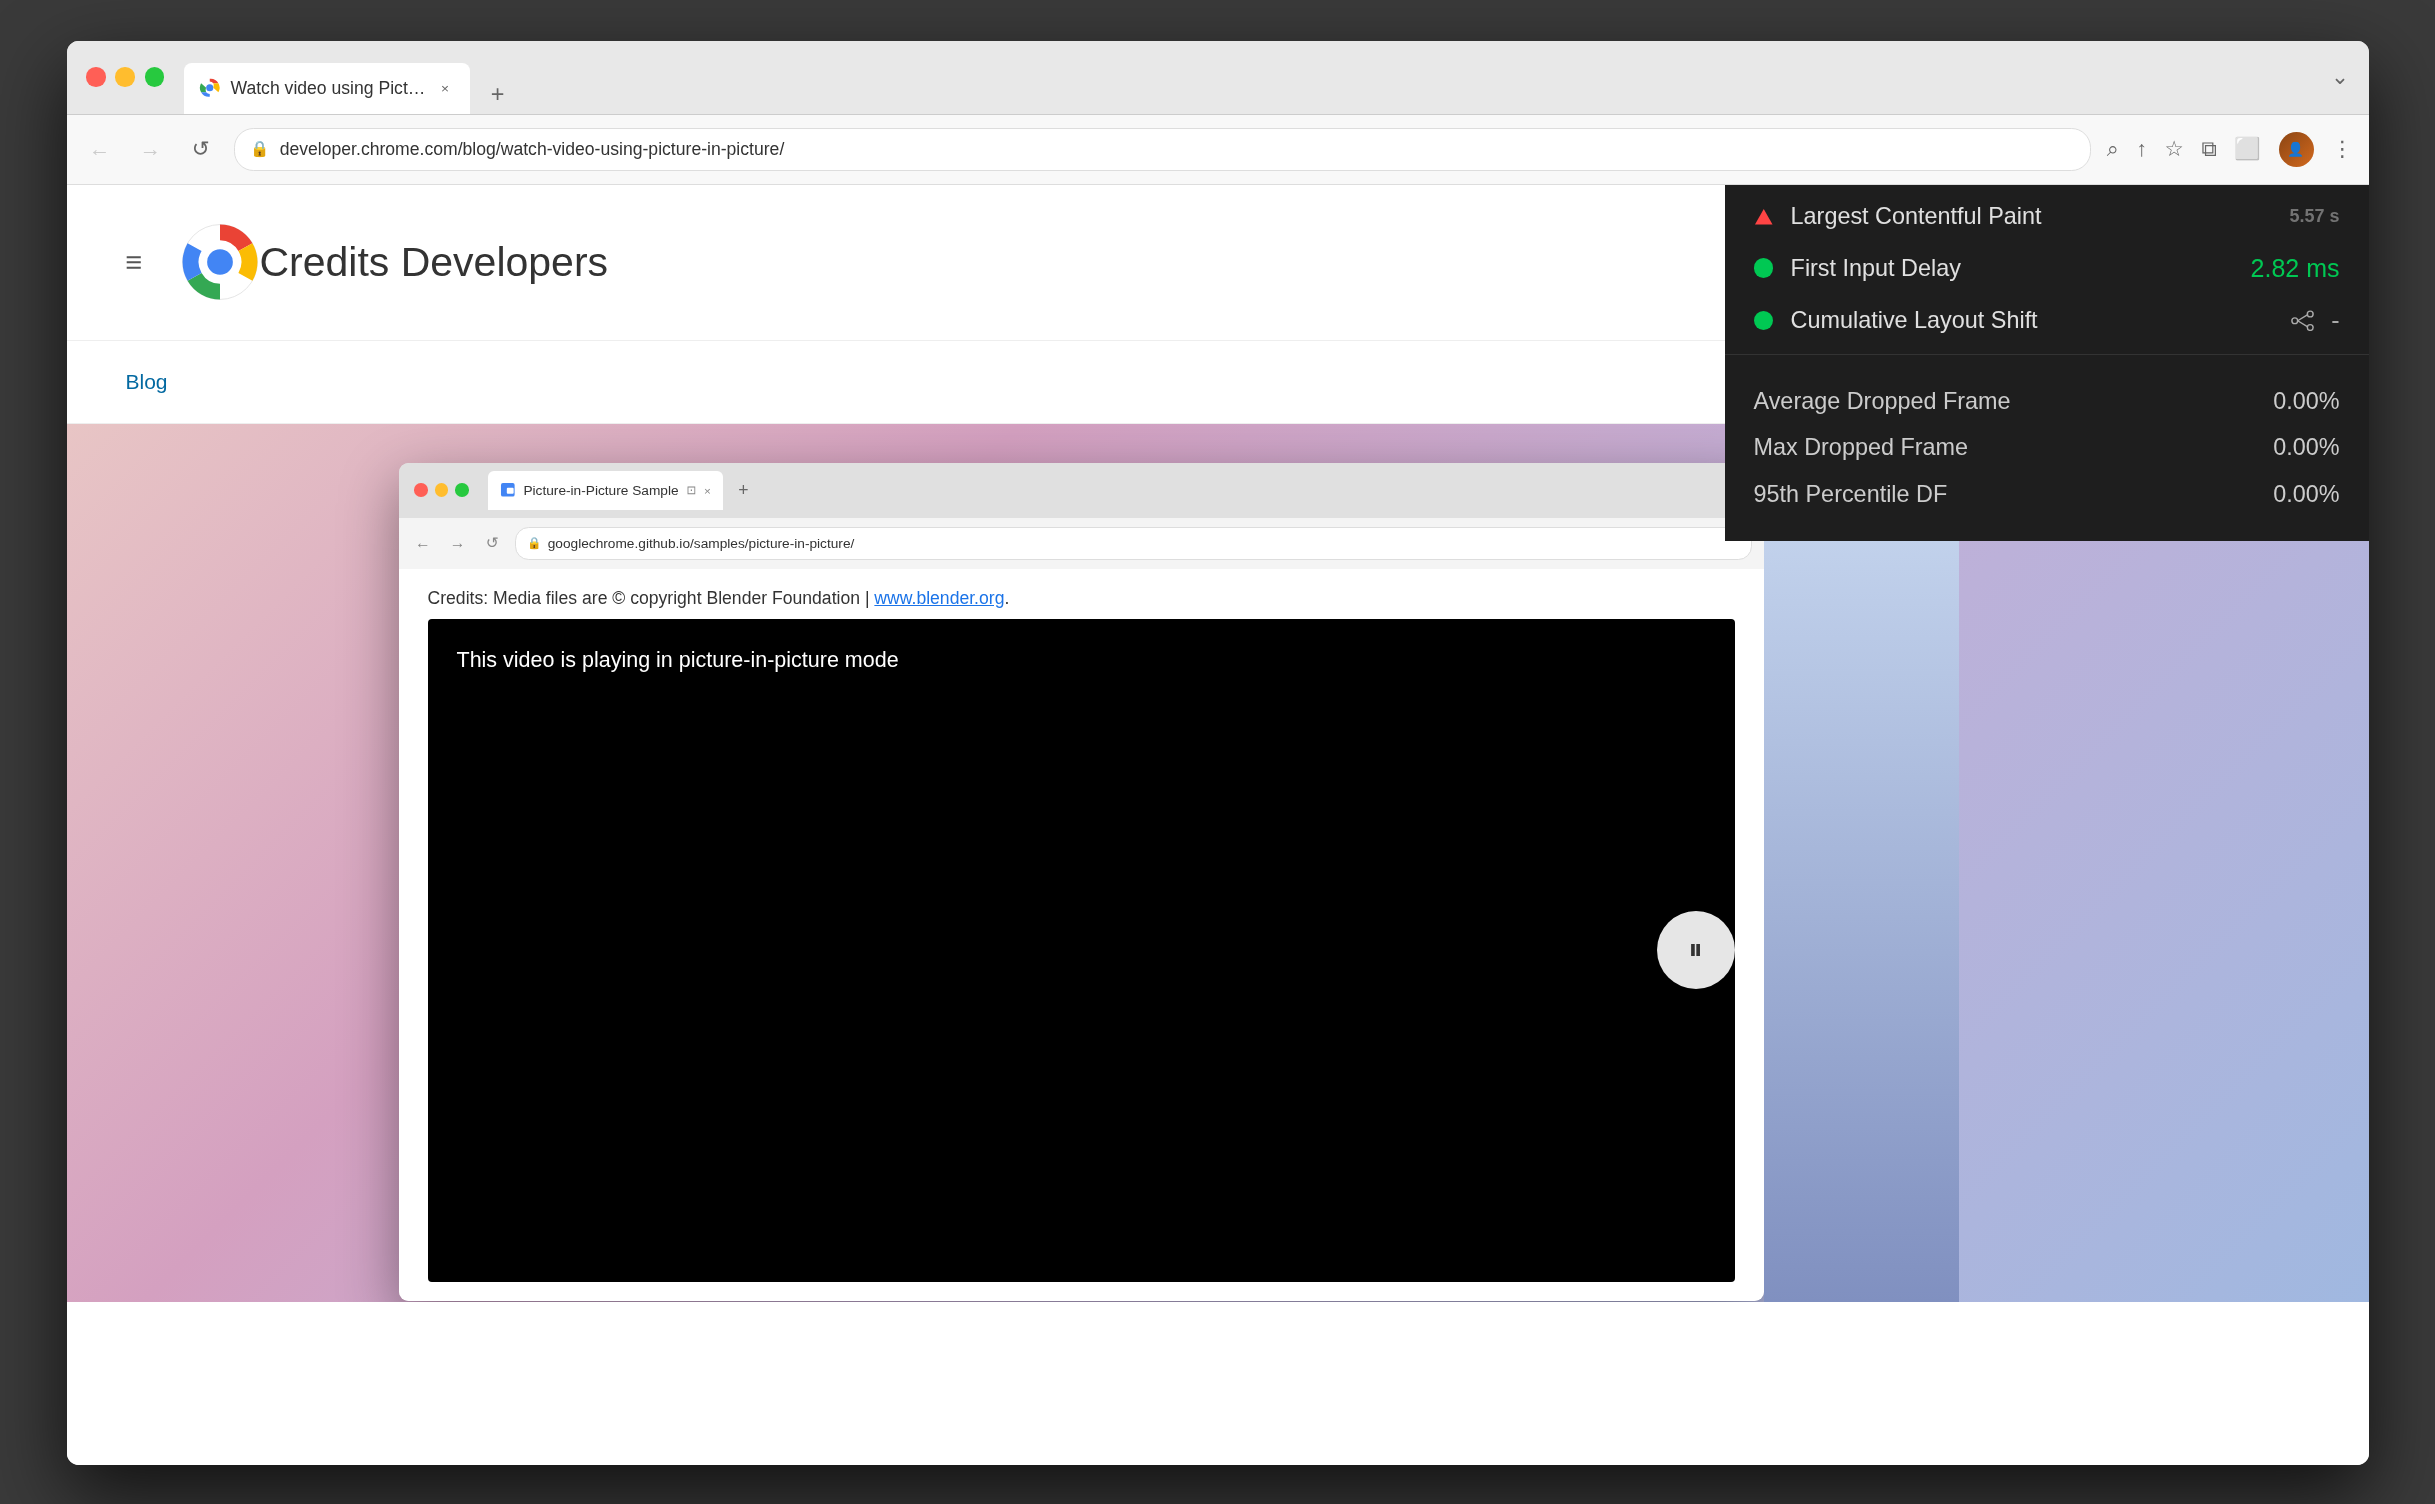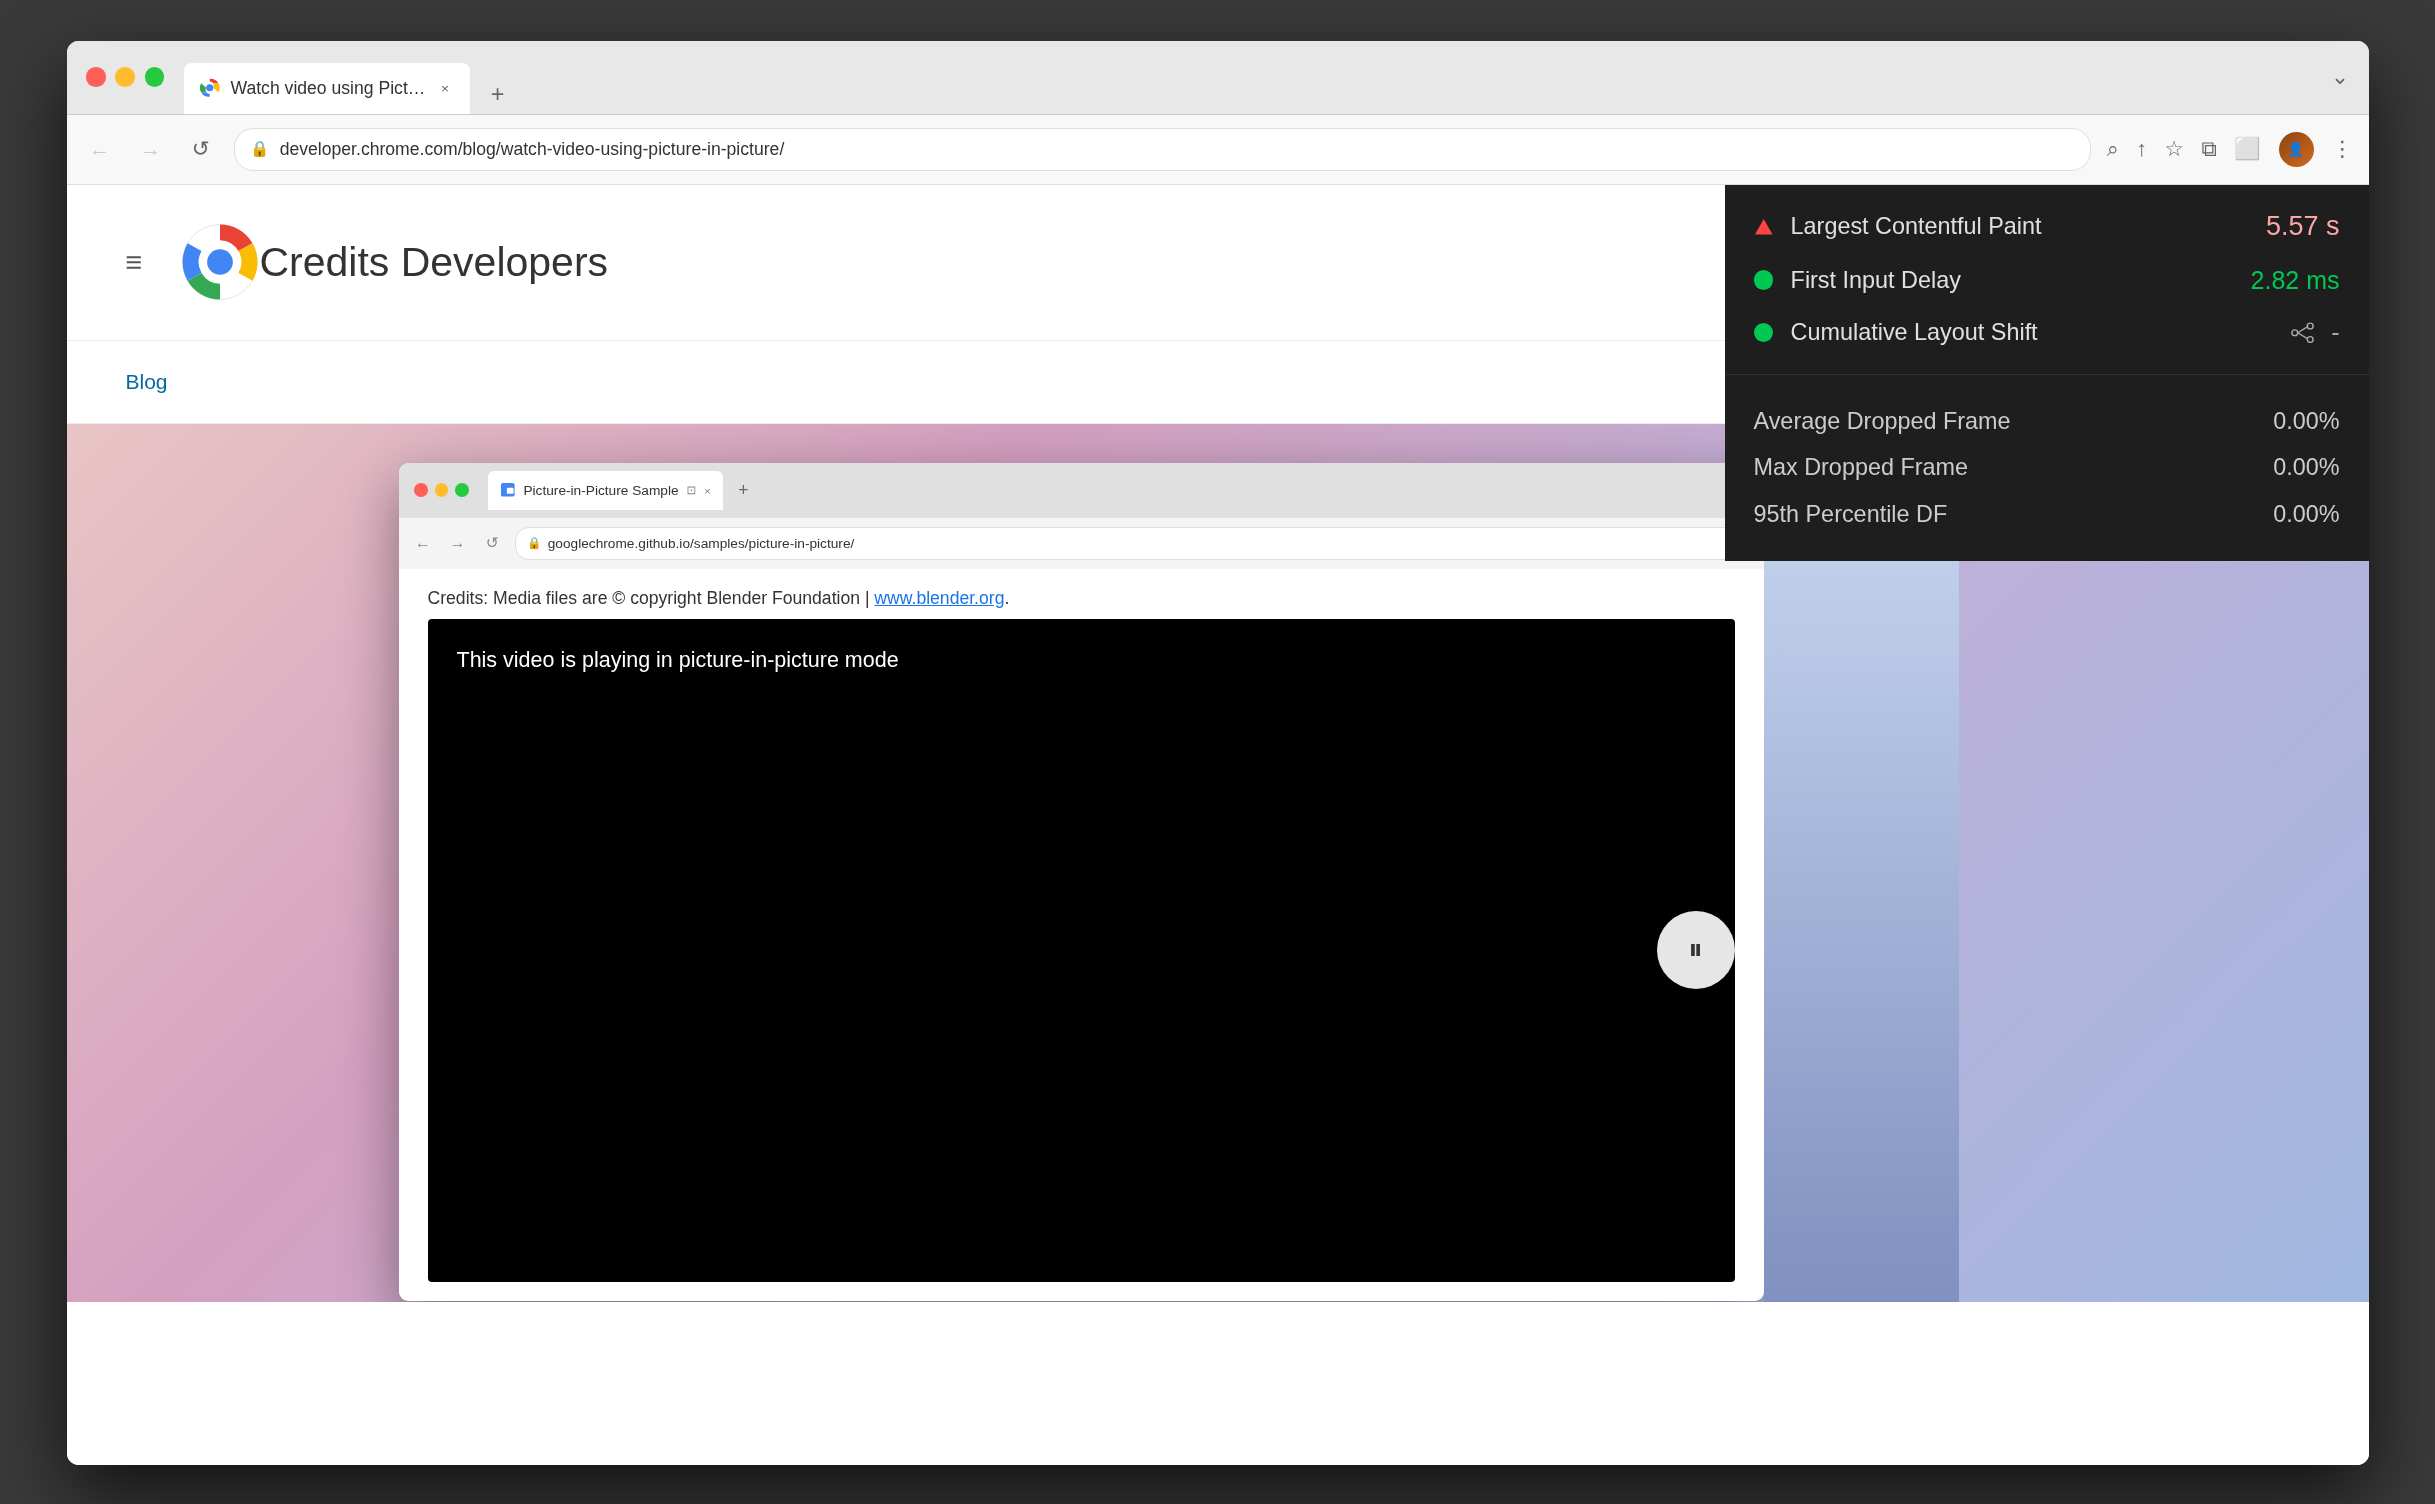--- a/index.html
+++ b/index.html
@@ -348,38 +348,38 @@
       top: 0;
       right: 0;
       width: 644px;
       background: #1e1e1e;
       color: #fff;
       z-index: 10;
     }
 
     .vitals-section {
       background: #1e1e1e;
-      padding: 15px 29px;
+      padding: 7px 29px;
       border-bottom: 1px solid #333;
     }
     .vital-row {
       display: flex;
       align-items: center;
       padding: 11.7px 0;
       font-size: 21.5px;
     }
     .vital-name {
       flex: 1;
       font-size: 23.4px;
       color: #e0e0e0;
     }
     .vital-value-red {
-      font-size: 27px;
-      color: #fca5a5;
-      font-weight: 400;
+      font-size: 18px;
+      color: #737373;
+      font-weight: 700;
     }
     .vital-value-green {
       font-size: 25px;
       color: #00c853;
       font-weight: 500;
     }
     .vital-value-dash {
       font-size: 25px;
       color: #aaa;
     }

